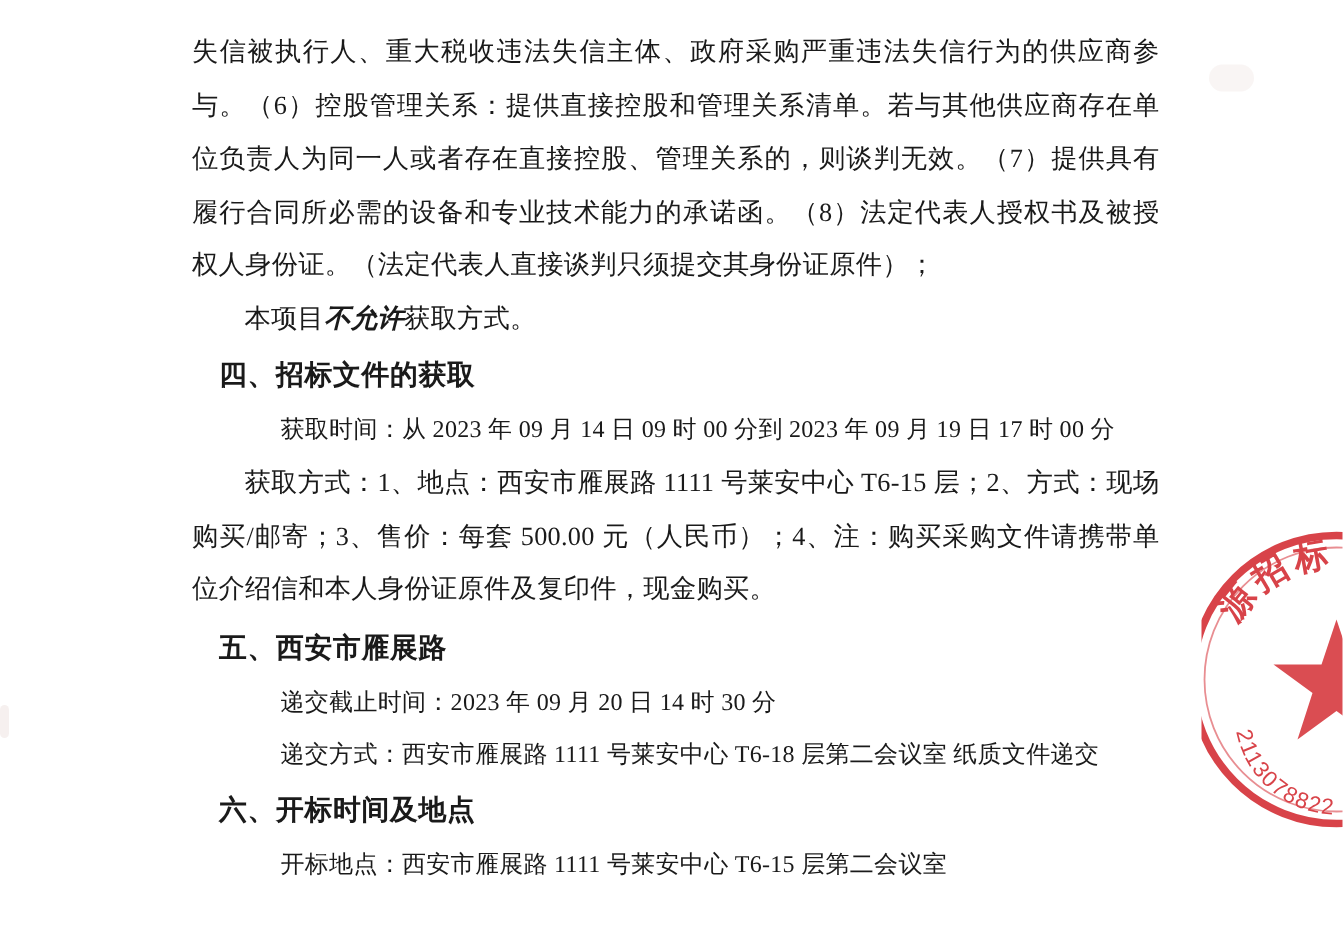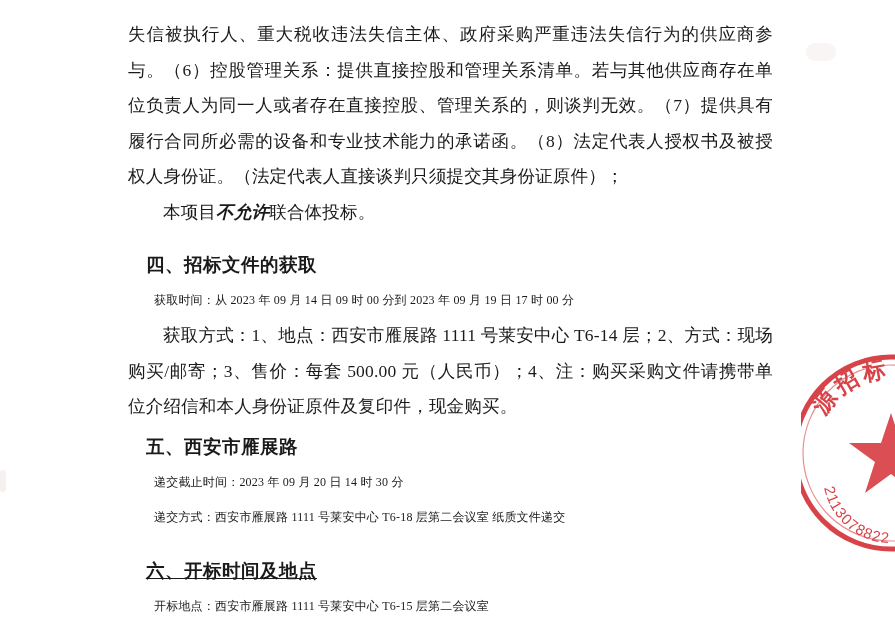--- a/index.html
+++ b/index.html
@@ -42,23 +42,23 @@
     text-indent: 35px;
   }
   .heading {
     font-size: 18.5px;
     line-height: 36px;
     font-weight: bold;
     margin-left: 18px;
     letter-spacing: 0.5px;
   }
   .sub {
-    font-size: 12px;
+    font-size: 16px;
     line-height: 35px;
-    margin-left: 26px;
+    margin-left: 59px;
     letter-spacing: 0.2px;
   }
   .italic-em {
     font-style: italic;
     font-weight: bold;
     font-family: Liberation Mono, monospace;
   }
   
   .stamp {
     position: absolute;
@@ -82,32 +82,32 @@
 <div id="page">
 
   <div class="edge-smudge" style="left:0px; top:455px; width:6px; height:22px; border-radius:3px;"></div>
   <div class="edge-smudge" style="left:806px; top:28px; width:30px; height:18px; border-radius:9px; opacity:.5;"></div>
 
   <div class="doc-body">
 
     <p class="para" style="margin-top:2px;">失信被执行人、重大税收违法失信主体、政府采购严重违法失信行为的供应商参与。（6）控股管理关系：提供直接控股和管理关系清单。若与其他供应商存在单位负责人为同一人或者存在直接控股、管理关系的，则谈判无效。（7）提供具有履行合同所必需的设备和专业技术能力的承诺函。（8）法定代表人授权书及被授权人身份证。（法定代表人直接谈判只须提交其身份证原件）；</p>
 
     <p class="para indent">
-      <span>本项目</span><span class="italic-em">不允许</span><span>联合体投标。</span>
+      <span>本项目</span><span class="italic-em">不允许</span><span>获取方式。</span>
     </p>
 
-    <p class="heading" style="margin-top:16px;">四、招标文件的获取</p>
+    <p class="heading" style="margin-top:1px;">四、招标文件的获取</p>
     <p class="sub">获取时间：从 2023 年 09 月 14 日 09 时 00 分到 2023 年 09 月 19 日 17 时 00 分</p>
-    <p class="para" style="text-indent:35px;">获取方式：1、地点：西安市雁展路 1111 号莱安中心 T6-14 层；2、方式：现场购买/邮寄；3、售价：每套 500.00 元（人民币）；4、注：购买采购文件请携带单位介绍信和本人身份证原件及复印件，现金购买。</p>
+    <p class="para" style="text-indent:35px;">获取方式：1、地点：西安市雁展路 1111 号莱安中心 T6-15 层；2、方式：现场购买/邮寄；3、售价：每套 500.00 元（人民币）；4、注：购买采购文件请携带单位介绍信和本人身份证原件及复印件，现金购买。</p>
 
     <p class="heading" style="margin-top:4px;">五、西安市雁展路</p>
     <p class="sub">递交截止时间：2023 年 09 月 20 日 14 时 30 分</p>
     <p class="sub">递交方式：西安市雁展路 1111 号莱安中心 T6-18 层第二会议室  纸质文件递交</p>
 
-    <p class="heading" style="margin-top:18px;text-decoration:underline;">六、开标时间及地点</p>
+    <p class="heading" style="margin-top:2px;">六、开标时间及地点</p>
     <p class="sub">开标地点：西安市雁展路 1111 号莱安中心 T6-15 层第二会议室</p>
 
   </div>
 
   <div class="stamp">
     <svg width="150" height="215" viewBox="0 0 150 215">
       <g transform="translate(-6,0)" opacity="0.92">
         <circle cx="96" cy="108" r="96" fill="none" stroke="#d5343a" stroke-width="5"></circle>
         <circle cx="96" cy="108" r="88" fill="none" stroke="#d5343a" stroke-width="1.2" opacity=".6"></circle>
 

